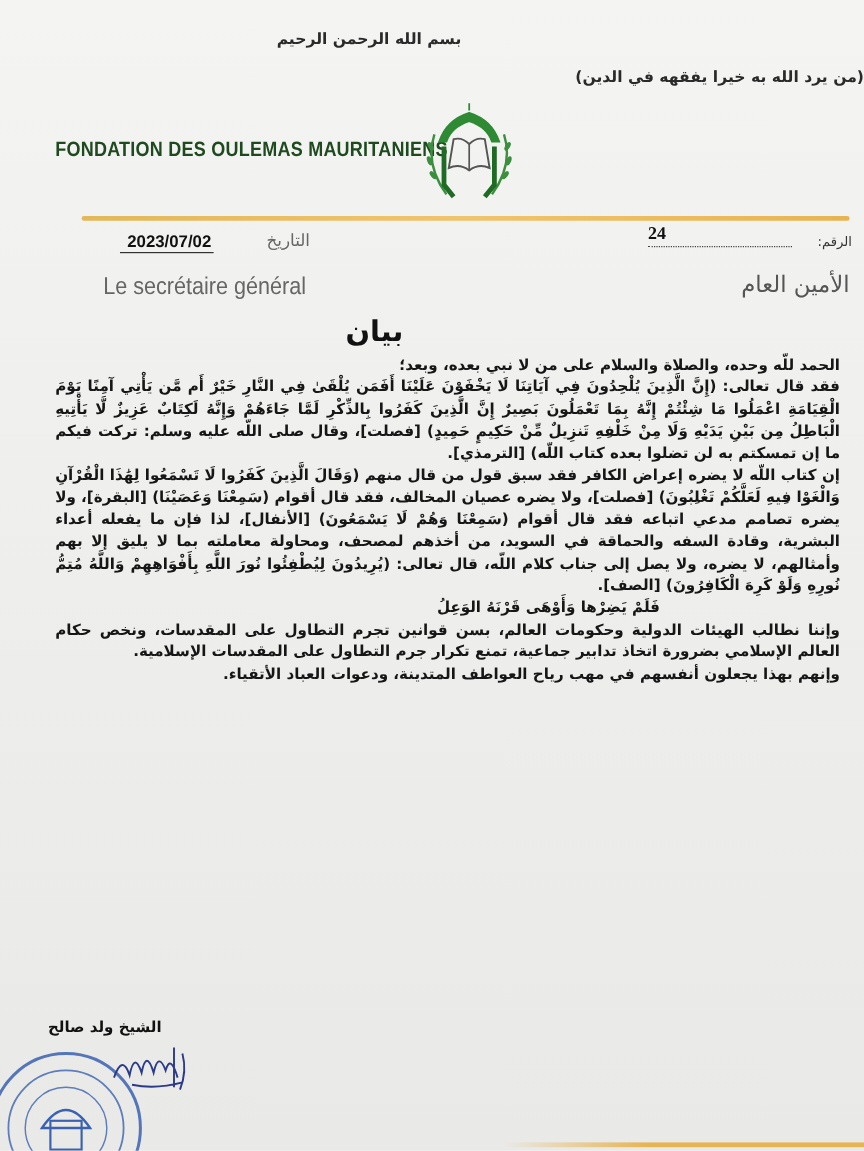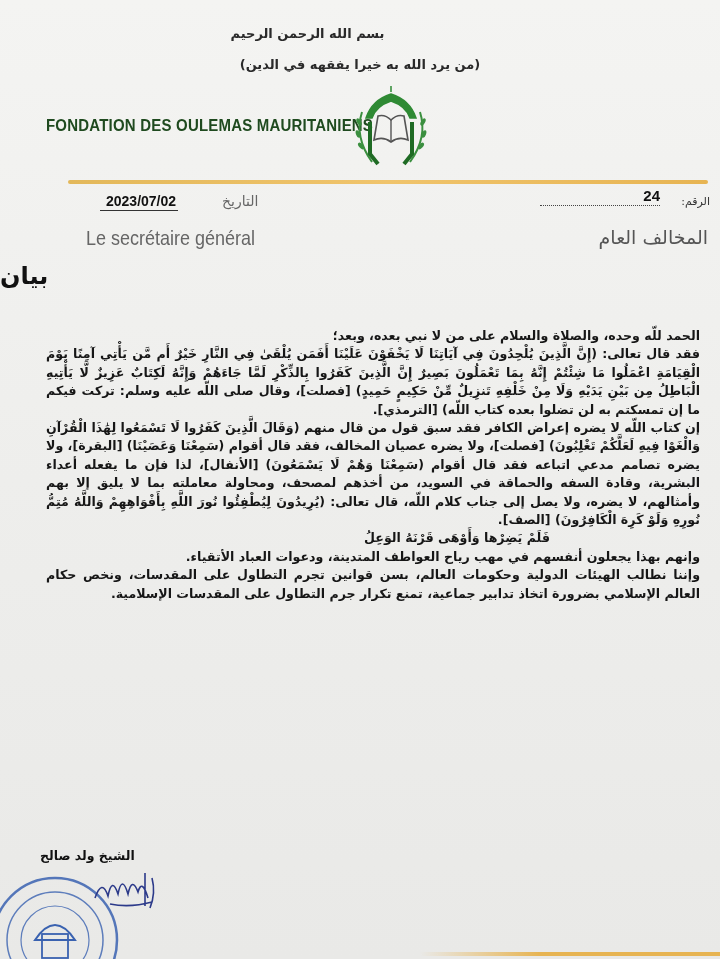--- a/index.html
+++ b/index.html
@@ -7,21 +7,21 @@
     width:720px; height:959px; overflow:hidden;
     background: linear-gradient(180deg,#f4f4f2 0%,#eeeeec 50%,#e9e9e7 100%);
     font-family:"DejaVu Sans", sans-serif; color:#111; position:relative;
   }
   .page { position:absolute; inset:0; }
   .basmala {
     position:absolute; top:26px; left:0; width:615px; text-align:center;
     font-size:13px; font-weight:bold; color:#2a2a2a; direction:rtl;
   }
   .hadith {
-    position:absolute; top:57px; left:0; width:720px; text-align:center;
+    position:absolute; top:57px; left:0; width:720px; text-align:right;
     font-size:13px; font-weight:bold; color:#2a2a2a; direction:rtl;
   }
   .org-fr {
     position:absolute; top:116px; left:46px;
     font-family:"Liberation Sans", sans-serif; font-weight:bold; font-size:15px;
     color:#1f4a1f; letter-spacing:0.2px; transform:scaleY(1.15); transform-origin:left center;
   }
   .org-ar {
     position:absolute; top:104px; right:8px; direction:rtl;
     font-size:25px; font-weight:bold; color:#1d6a22;
@@ -29,46 +29,46 @@
   .logo { position:absolute; top:82px; left:352px; width:78px; height:90px; }
   .gold-rule {
     position:absolute; top:180px; left:68px; width:640px; height:4px;
     background:linear-gradient(90deg,#e3b85a,#f0c46c,#e7b452); border-radius:2px;
   }
   .ref-row { position:absolute; top:195px; left:0; width:720px; height:30px; }
   .ref-num-label {
     position:absolute; right:10px; top:0; font-size:11px; color:#333; direction:rtl;text-align:right;
   }
   .ref-num {
-    position:absolute; right:60px; top:-8px; width:120px; text-align:right;
-    font-family:Liberation Sans, sans-serif; font-weight:bold; font-size:15px;
+    position:absolute; right:60px; top:-8px; width:120px; text-align:left;
+    font-family:Liberation Serif, serif; font-weight:bold; font-size:15px;
     border-bottom:1px dotted #444; padding-bottom:1px;
   }
   .date-label {
     position:absolute; left:222px; top:-2px; font-size:14px; color:#666; direction:rtl;
   }
   .date-val {
     position:absolute; left:100px; top:-2px; font-family:"Liberation Sans",sans-serif;
     font-weight:bold; font-size:14px; border-bottom:1px solid #333; padding:0 2px 1px 6px;
   }
   .sec-fr {
     position:absolute; top:228px; left:86px; font-family:"Liberation Sans",sans-serif;
     font-size:18px; color:#666; transform:scaleY(1.12); transform-origin:left center;
   }
   .sec-ar {
     position:absolute; top:226px; right:12px; font-size:19px; color:#555; direction:rtl;
   }
   .title {
-    position:absolute; top:262px; left:0; width:624px; 
+    position:absolute; top:262px; left:0; width:624px; text-align:center;
     font-size:24px; font-weight:bold; color:#111;
   }
   .body-text {
     position:absolute; top:295px; left:46px; width:654px;
     direction:rtl; text-align:justify; text-align-last:right;
-    font-size:12.6px; font-weight:bold; line-height:18.4px; color:#161616;margin-top:32px;
+    font-size:12.6px; font-weight:bold; line-height:18.4px; color:#161616;
   }
   .body-text p { margin:0 0 0 0; }
   .verse {
     display:flex; justify-content:space-between; direction:rtl;
     padding:0 150px 0 40px; margin:0;
   }
   .sig-name {
     position:absolute; top:848px; left:40px; font-size:12.5px; font-weight:bold; direction:rtl;
   }
   .stamp { position:absolute; top:862px; left:0; width:170px; height:110px; }
@@ -113,33 +113,33 @@
   <div class="gold-rule"></div>
 
   <div class="ref-row">
     <span class="ref-num-label">الرقم:</span>
     <span class="ref-num">24</span>
     <span class="date-label">التاريخ</span>
     <span class="date-val">2023/07/02</span>
   </div>
 
   <div class="sec-fr">Le secrétaire général</div>
-  <div class="sec-ar">المخالف العام</div>
+  <div class="sec-ar">الأمين العام</div>
 
   <div class="title">بيان</div>
 
   <div class="body-text">
     <p>الحمد للّه وحده، والصلاة والسلام على من لا نبي بعده، وبعد؛</p>
     <p>فقد قال تعالى: (إِنَّ الَّذِينَ يُلْحِدُونَ فِي آيَاتِنَا لَا يَخْفَوْنَ عَلَيْنَا أَفَمَن يُلْقَىٰ فِي النَّارِ خَيْرٌ أَم مَّن يَأْتِي آمِنًا يَوْمَ الْقِيَامَةِ اعْمَلُوا مَا شِئْتُمْ إِنَّهُ بِمَا تَعْمَلُونَ بَصِيرٌ إِنَّ الَّذِينَ كَفَرُوا بِالذِّكْرِ لَمَّا جَاءَهُمْ وَإِنَّهُ لَكِتَابٌ عَزِيزٌ لَّا يَأْتِيهِ الْبَاطِلُ مِن بَيْنِ يَدَيْهِ وَلَا مِنْ خَلْفِهِ تَنزِيلٌ مِّنْ حَكِيمٍ حَمِيدٍ) [فصلت]، وقال صلى اللّه عليه وسلم: تركت فيكم ما إن تمسكتم به لن تضلوا بعده كتاب اللّه) [الترمذي].</p>
     <p>إن كتاب اللّه لا يضره إعراض الكافر فقد سبق قول من قال منهم (وَقَالَ الَّذِينَ كَفَرُوا لَا تَسْمَعُوا لِهَٰذَا الْقُرْآنِ وَالْغَوْا فِيهِ لَعَلَّكُمْ تَغْلِبُونَ) [فصلت]، ولا يضره عصيان المخالف، فقد قال أقوام (سَمِعْنَا وَعَصَيْنَا) [البقرة]، ولا يضره تصامم مدعي اتباعه فقد قال أقوام (سَمِعْنَا وَهُمْ لَا يَسْمَعُونَ) [الأنفال]، لذا فإن ما يفعله أعداء البشرية، وقادة السفه والحماقة في السويد، من أخذهم لمصحف، ومحاولة معاملته بما لا يليق إلا بهم وأمثالهم، لا يضره، ولا يصل إلى جناب كلام اللّه، قال تعالى: (يُرِيدُونَ لِيُطْفِئُوا نُورَ اللَّهِ بِأَفْوَاهِهِمْ وَاللَّهُ مُتِمُّ نُورِهِ وَلَوْ كَرِهَ الْكَافِرُونَ) [الصف].</p>
     <div class="verse">
       <span>فَلَمْ يَضِرْها وَأَوْهَى قَرْنَهُ الوَعِلُ</span>
     </div>
+    <p>وإننا نطالب الهيئات الدولية وحكومات العالم، بسن قوانين تجرم التطاول على المقدسات، ونخص حكام العالم الإسلامي بضرورة اتخاذ تدابير جماعية، تمنع تكرار جرم التطاول على المقدسات الإسلامية.</p>
     <p>وإنهم بهذا يجعلون أنفسهم في مهب رياح العواطف المتدينة، ودعوات العباد الأتقياء.</p>
-    <p>وإننا نطالب الهيئات الدولية وحكومات العالم، بسن قوانين تجرم التطاول على المقدسات، ونخص حكام العالم الإسلامي بضرورة اتخاذ تدابير جماعية، تمنع تكرار جرم التطاول على المقدسات الإسلامية.</p>
   </div>
 
   <div class="sig-name">الشيخ ولد صالح</div>
 
   <svg class="stamp" viewBox="0 0 170 110">
     <circle cx="55" cy="78" r="62" fill="none" stroke="#3a62b0" stroke-width="2.5" opacity="0.85"></circle>
     <circle cx="55" cy="78" r="48" fill="none" stroke="#3a62b0" stroke-width="1.5" opacity="0.8"></circle>
     <circle cx="55" cy="78" r="34" fill="none" stroke="#3a62b0" stroke-width="1.2" opacity="0.8"></circle>
     <path d="M35 78 Q55 48 75 78 Z" fill="none" stroke="#3a62b0" stroke-width="2"></path>
     <rect x="42" y="72" width="26" height="24" fill="none" stroke="#3a62b0" stroke-width="1.8"></rect>

